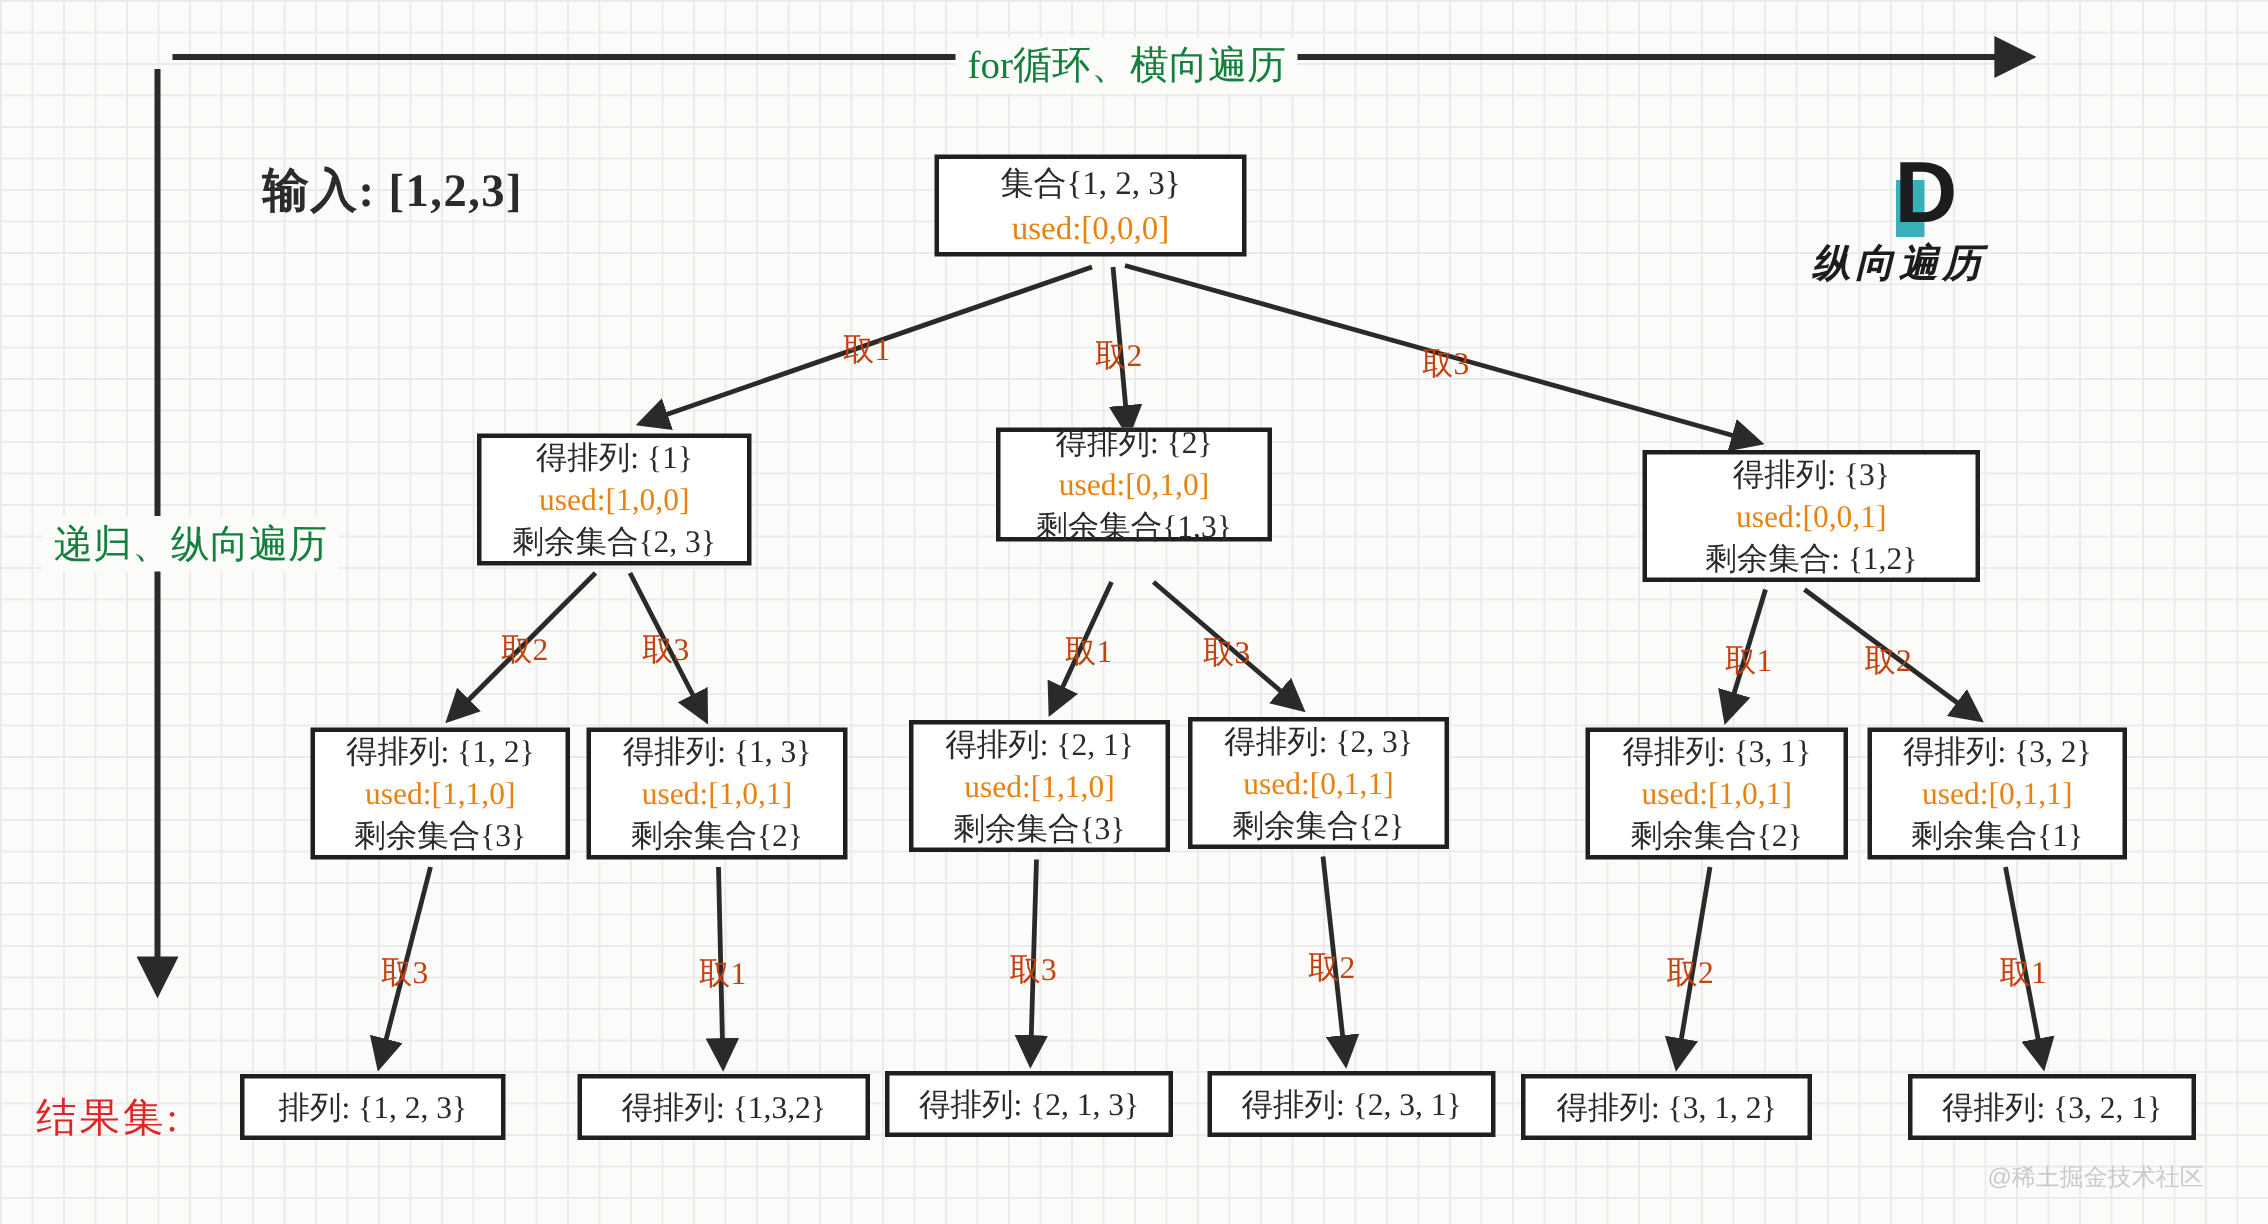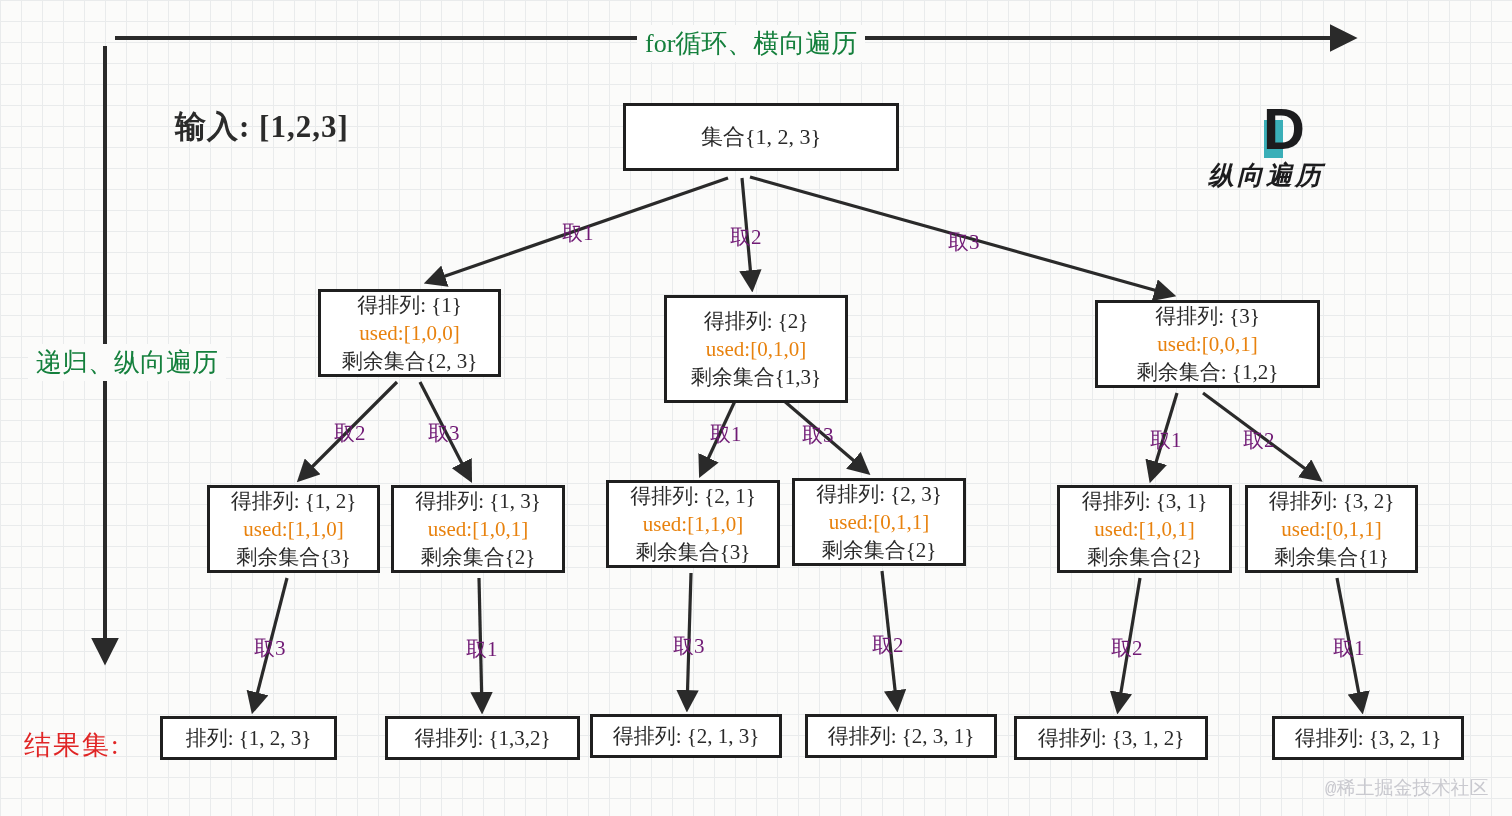--- a/index.html
+++ b/index.html
@@ -23,39 +23,39 @@
     display: flex; flex-direction: column; justify-content: center;
     text-align: center;
     font-size: 21px; line-height: 28px;
     color: #2a2a2a;
   }
   .node.root { font-size: 22px; line-height: 30px; }
   .node .used { color: #e8820e; }
   .leaf { justify-content: center; }
   .elabel {
     position: absolute; z-index: 2;
-    font-size: 21px; color: #701a75; white-space: nowrap;
+    font-size: 21px; color: #c2410c; white-space: nowrap;
   }
   .frame-label {
     position: absolute; z-index: 2;
     font-size: 26px; color: #15803d;
     background: #fbfbfa; padding: 1px 8px; white-space: nowrap;
   }
   #input-label {
     position: absolute; left: 175px; top: 106px; z-index: 2;
     font-size: 31px; font-weight: bold; color: #2b2b2b; letter-spacing: 1px;
   }
   #result-label {
     position: absolute; left: 24px; top: 727px; z-index: 2;
     font-size: 27px; font-weight: normal; color: #e02525; letter-spacing: 2px;
   }
   #watermark {
     position: absolute; left: 1325px; top: 775px; z-index: 2;
-    font-size: 19px; color: #c9c9cf;
-    font-family: Liberation Mono, monospace;
+    font-size: 16px; color: #c9c9cf;
+    font-family: Liberation Sans, sans-serif;
     text-align: right;
   }
   #logo { position: absolute; left: 1196px; top: 100px; width: 140px; z-index: 2; text-align: center; }
   #logo-mark { position: relative; display: inline-block; height: 60px; margin-left: 36px; }
   #logo-teal { position: absolute; left: 1px; top: 20px; width: 19px; height: 38px; background: #3aafb8; }
   #logo-d {
     position: relative; z-index: 1;
     font-family: "Liberation Sans", "DejaVu Sans", sans-serif;
     font-weight: 800; font-size: 58px; line-height: 58px; color: #1c1c1e;
   }
@@ -104,30 +104,31 @@
 <div id="watermark">@稀土掘金技术社区</div>
 
 <div id="logo">
   <span id="logo-mark">
     <span id="logo-teal"></span>
     <span id="logo-d">D</span>
   </span>
   <div id="logo-text">纵向遍历</div>
 </div>
 
-<div class="node root" style="left:623px;top:103px;width:276px;height:68px">
+<div class="node root" style="left:623px;top:103px;width:208px;height:68px">
   <div>集合{1, 2, 3}</div>
+  <div class="used">used:[0,0,0]</div>
 </div>
 
 <div class="node" style="left:318px;top:289px;width:183px;height:88px">
   <div>得排列: {1}</div>
   <div class="used">used:[1,0,0]</div>
   <div>剩余集合{2, 3}</div>
 </div>
-<div class="node" style="left:664px;top:295px;width:184px;height:108px">
+<div class="node" style="left:664px;top:285px;width:184px;height:76px">
   <div>得排列: {2}</div>
   <div class="used">used:[0,1,0]</div>
   <div>剩余集合{1,3}</div>
 </div>
 <div class="node" style="left:1095px;top:300px;width:225px;height:88px">
   <div>得排列: {3}</div>
   <div class="used">used:[0,0,1]</div>
   <div>剩余集合: {1,2}</div>
 </div>
 

